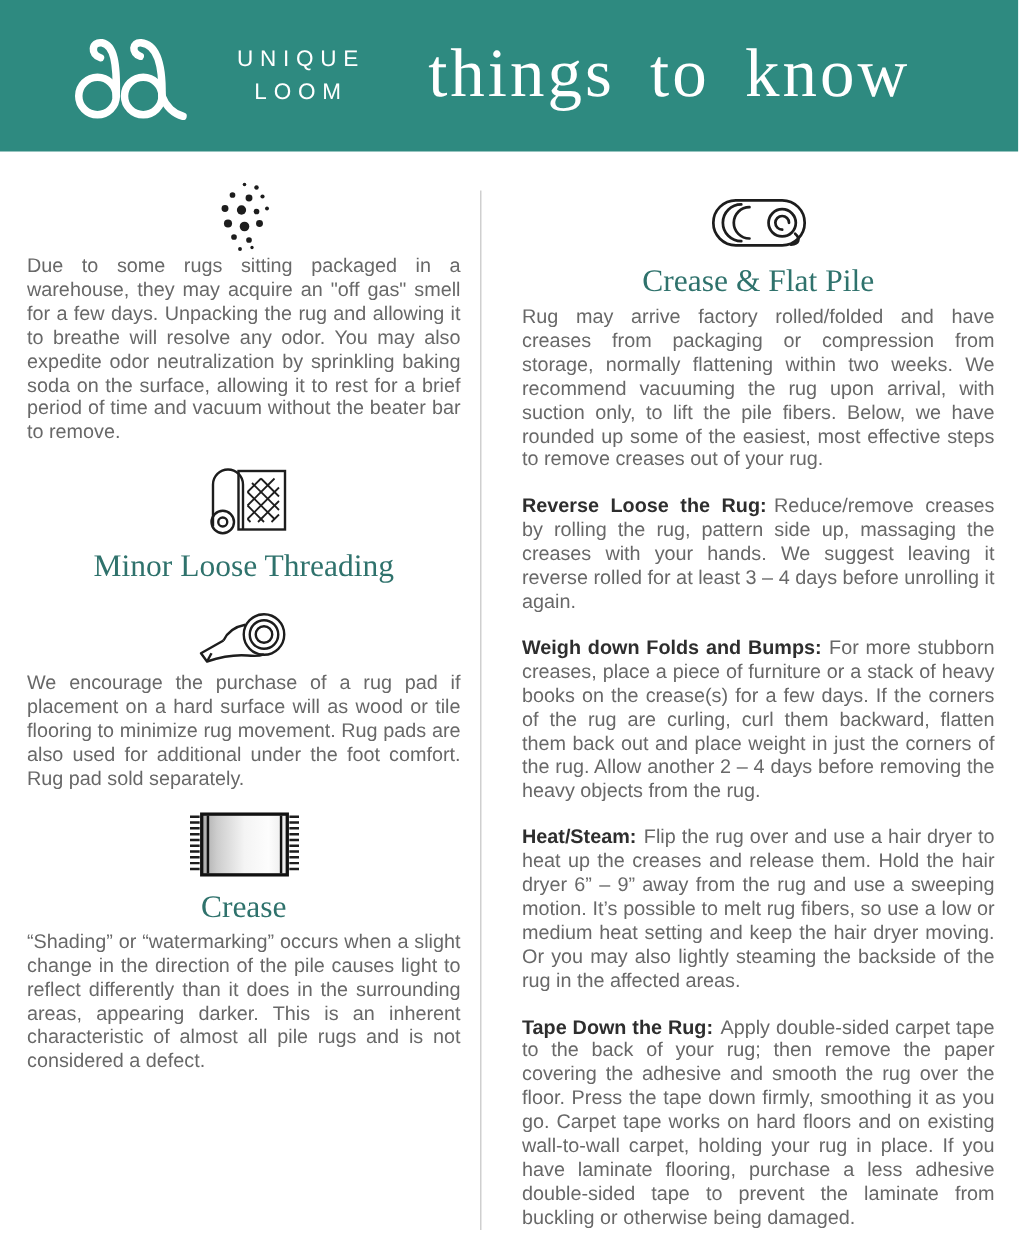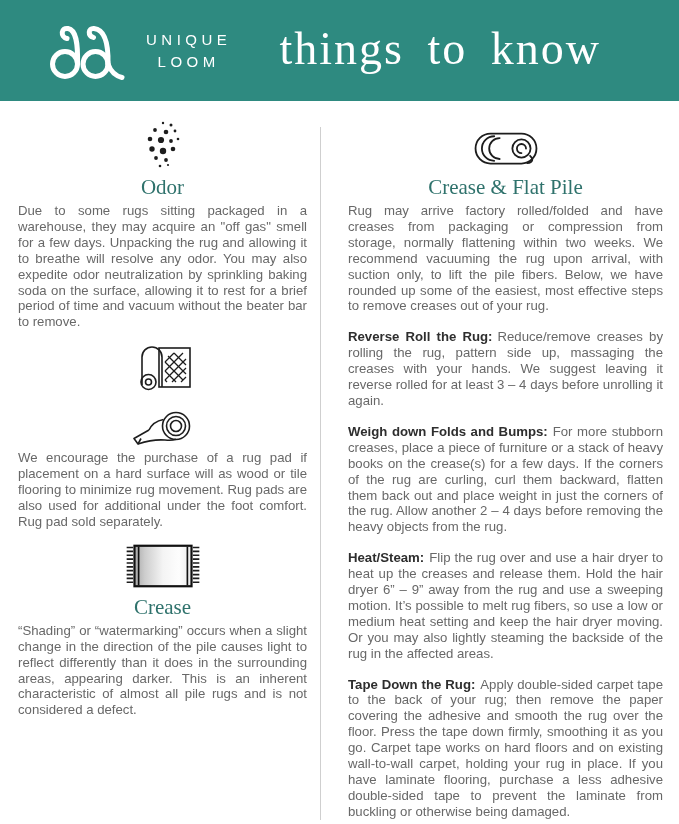--- a/index.html
+++ b/index.html
@@ -4,21 +4,21 @@
 <style>
   html,body{margin:0;padding:0;background:#ffffff;}
   .page{
     position:relative;width:679px;height:824px;background:#ffffff;
     font-family:"Liberation Sans", sans-serif;overflow:hidden;
   }
   
   .banner{
     height:101px;background:#2E8A80;display:flex;align-items:center;
   }
-  .logo-block{flex:0 0 auto;margin-left:44px;display:flex;align-items:center;}
+  .logo-block{flex:0 0 auto;margin-left:44px;display:flex;align-items:center;gap:12px;}
   .logo-svg{width:92px;height:62px;display:block;}
   .brand{
     color:#ffffff;font-size:15px;letter-spacing:4.5px;line-height:1.45;
     text-align:center;margin-left:10px;font-weight:400;
   }
   .banner-title{
     flex:1;text-align:center;color:#ffffff;
     font-family:"Liberation Serif", serif;font-size:46px;
     letter-spacing:2px;word-spacing:10px;padding:0 30px 4px 0;font-weight:400;
   }
@@ -88,21 +88,20 @@
               <circle cx="44" cy="20" r="1.3"></circle>
             <circle cx="18" cy="30" r="2.7"></circle>
               <circle cx="29" cy="32" r="3.2"></circle>
               <circle cx="39" cy="30" r="2.3"></circle>
             <circle cx="22" cy="39" r="1.9"></circle>
               <circle cx="32" cy="41" r="1.9"></circle>
             <circle cx="26" cy="47" r="1.3"></circle>
               <circle cx="34" cy="46" r="1.1"></circle>
           </svg>
         </div>
-        <h2 class="section-heading">Odor</h2>
         <p class="section-body">Due to some rugs sitting packaged in a warehouse, they may acquire an "off gas" smell for a few days. Unpacking the rug and allowing it to breathe will resolve any odor. You may also expedite odor neutralization by sprinkling baking soda on the surface, allowing it to rest for a brief period of time and vacuum without the beater bar to remove.</p>
       </div>
 
       <div class="section threading">
         <div class="icon-wrap">
           <svg width="62" height="50" viewBox="0 0 62 50" fill="none" stroke="#1d1d1d" stroke-width="1.6">
             <rect x="27" y="5" width="31" height="39"></rect>
             <path d="M10,42 V14 a10,10 0 0 1 20,0 V44"></path>
             <circle cx="16.5" cy="39" r="7.5"></circle>
             <circle cx="16.5" cy="39" r="3"></circle>
@@ -113,20 +112,21 @@
                 <path d="M40,39 L54,25"></path>
                 <path d="M49,39 L54,34"></path>
               <path d="M42,10 L54,22"></path>
                 <path d="M36,13 L54,31"></path>
                 <path d="M33,19 L51,37"></path>
                 <path d="M33,28 L44,39"></path>
                 <path d="M33,37 L35,39"></path>
             </g>
           </svg>
         </div>
+        <h2 class="section-heading">Minor Loose Threading</h2>
       </div>
 
       <div class="section">
         <div class="icon-wrap">
           <svg width="72" height="44" viewBox="0 0 72 44" fill="none" stroke="#1d1d1d" stroke-width="1.6" stroke-linejoin="round">
             <circle cx="49" cy="20" r="13.5"></circle>
             <circle cx="49" cy="20" r="9.5"></circle>
             <circle cx="49" cy="20" r="5.5"></circle>
             <path d="M36.5,13.5 Q26,15.5 22,24"></path>
             <path d="M22,24 L7,32.5 L11,38 Q26,33 38,34 Q45,34.8 49,33.3"></path>
@@ -172,21 +172,21 @@
             <circle cx="61" cy="21.5" r="10"></circle>
             <path d="M66,21.5 a5,5 0 1 0 -5,5"></path>
             <path d="M70.5,29.5 C74.5,33 73.5,37 67.5,37.5"></path>
           </svg>
         </div>
         <h2 class="section-heading">Crease &amp; Flat Pile</h2>
         <p class="section-body">Rug may arrive factory rolled/folded and have creases from packaging or compression from storage, normally flattening within two weeks. We recommend vacuuming the rug upon arrival, with suction only, to lift the pile fibers. Below, we have rounded up some of the easiest, most effective steps to remove creases out of your rug.</p>
       </div>
 
       <p class="tip">
-        <span class="tip-label">Reverse Roll the Rug:</span><span>Reduce/remove creases by rolling the rug, pattern side up, massaging the creases with your hands. We suggest leaving it reverse rolled for at least 3 – 4 days before unrolling it again.</span>
+        <span class="tip-label">Reverse Loose the Rug:</span><span>Reduce/remove creases by rolling the rug, pattern side up, massaging the creases with your hands. We suggest leaving it reverse rolled for at least 3 – 4 days before unrolling it again.</span>
       </p>
 
       <p class="tip">
         <span class="tip-label">Weigh down Folds and Bumps:</span><span>For more stubborn creases, place a piece of furniture or a stack of heavy books on the crease(s) for a few days. If the corners of the rug are curling, curl them backward, flatten them back out and place weight in just the corners of the rug. Allow another 2 – 4 days before removing the heavy objects from the rug.</span>
       </p>
 
       <p class="tip">
         <span class="tip-label">Heat/Steam:</span><span>Flip the rug over and use a hair dryer to heat up the creases and release them. Hold the hair dryer 6” – 9” away from the rug and use a sweeping motion. It’s possible to melt rug fibers, so use a low or medium heat setting and keep the hair dryer moving. Or you may also lightly steaming the backside of the rug in the affected areas.</span>
       </p>
 

